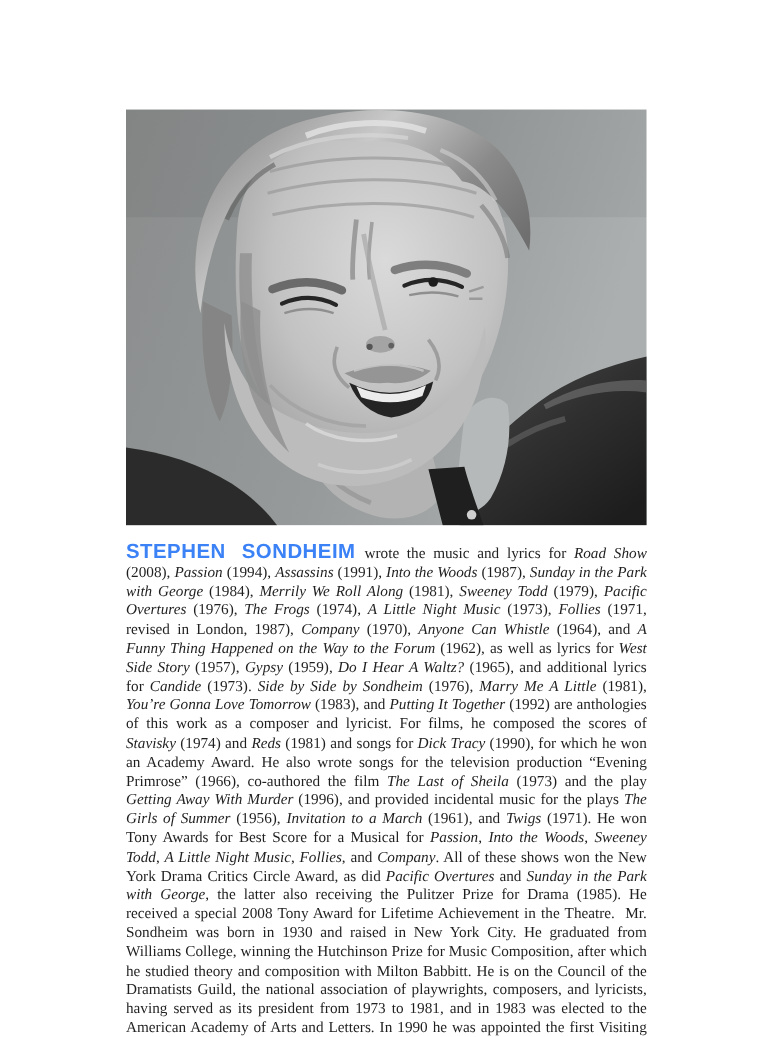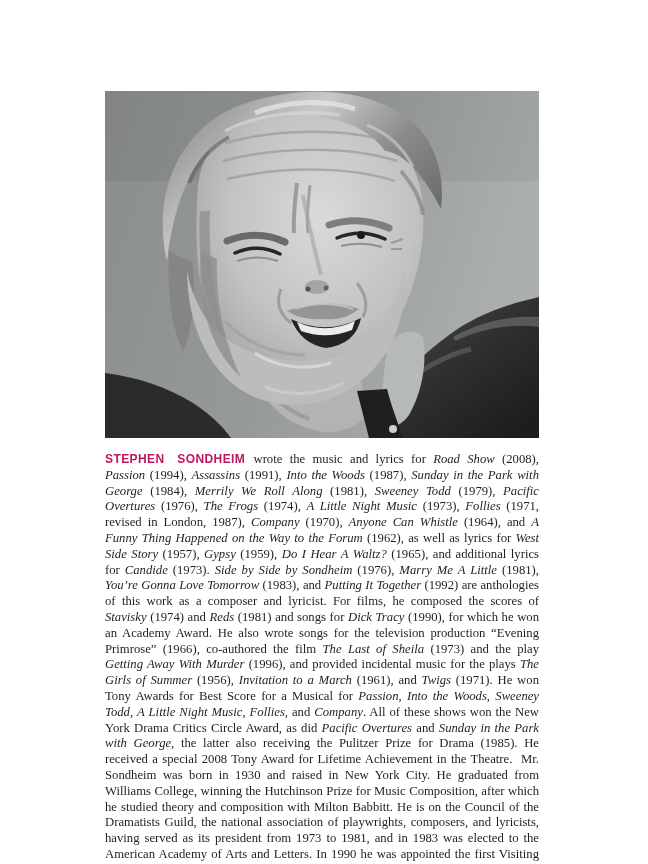--- a/index.html
+++ b/index.html
@@ -28,24 +28,24 @@
     font-size: 12.7px;
     line-height: 15.8px;
     color: #1f1f1f;
     text-align: justify;
     -webkit-hyphens: auto;
     hyphens: auto;
   }
   .bio-name {
     font-family: "Liberation Sans", "DejaVu Sans", sans-serif;
     font-weight: 700;
-    font-size: 12px;
+    font-size: 17px;
     letter-spacing: 0.4px;
     word-spacing: 5px;
-    color: #be185d;
+    color: #3b82f6;
     padding-right: 1px;
   }
   .bio i { font-style: italic; }
 </style>
 </head>
 <body>
 
 <div class="page">
 
   <div class="photo-frame">

